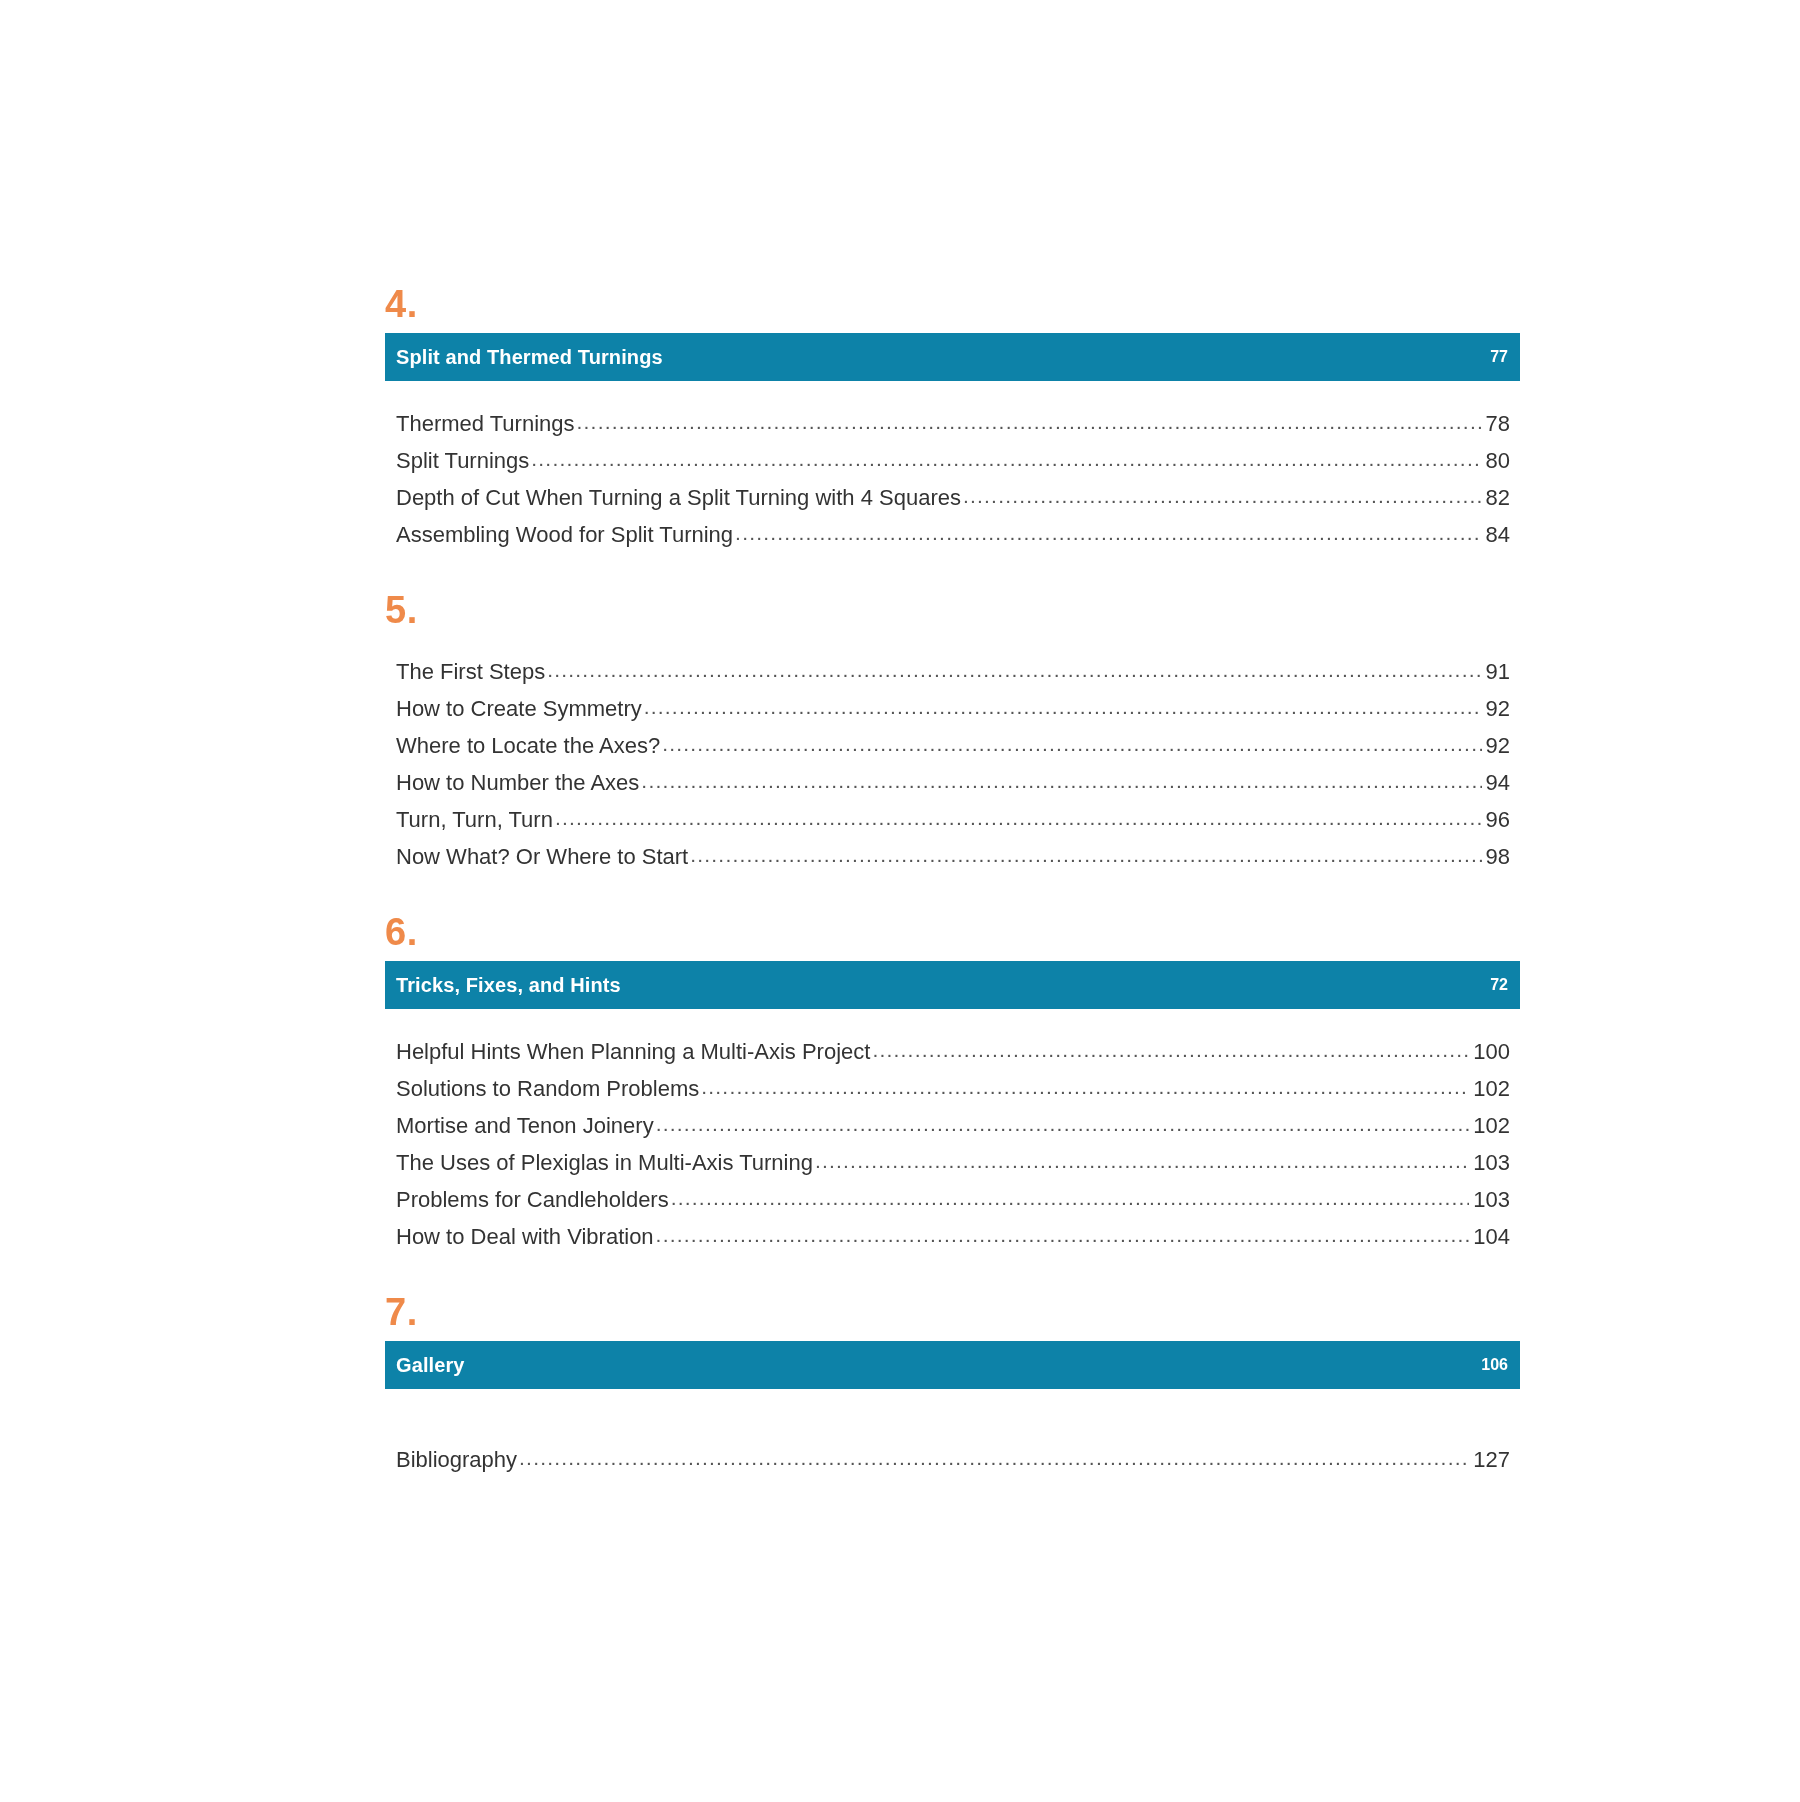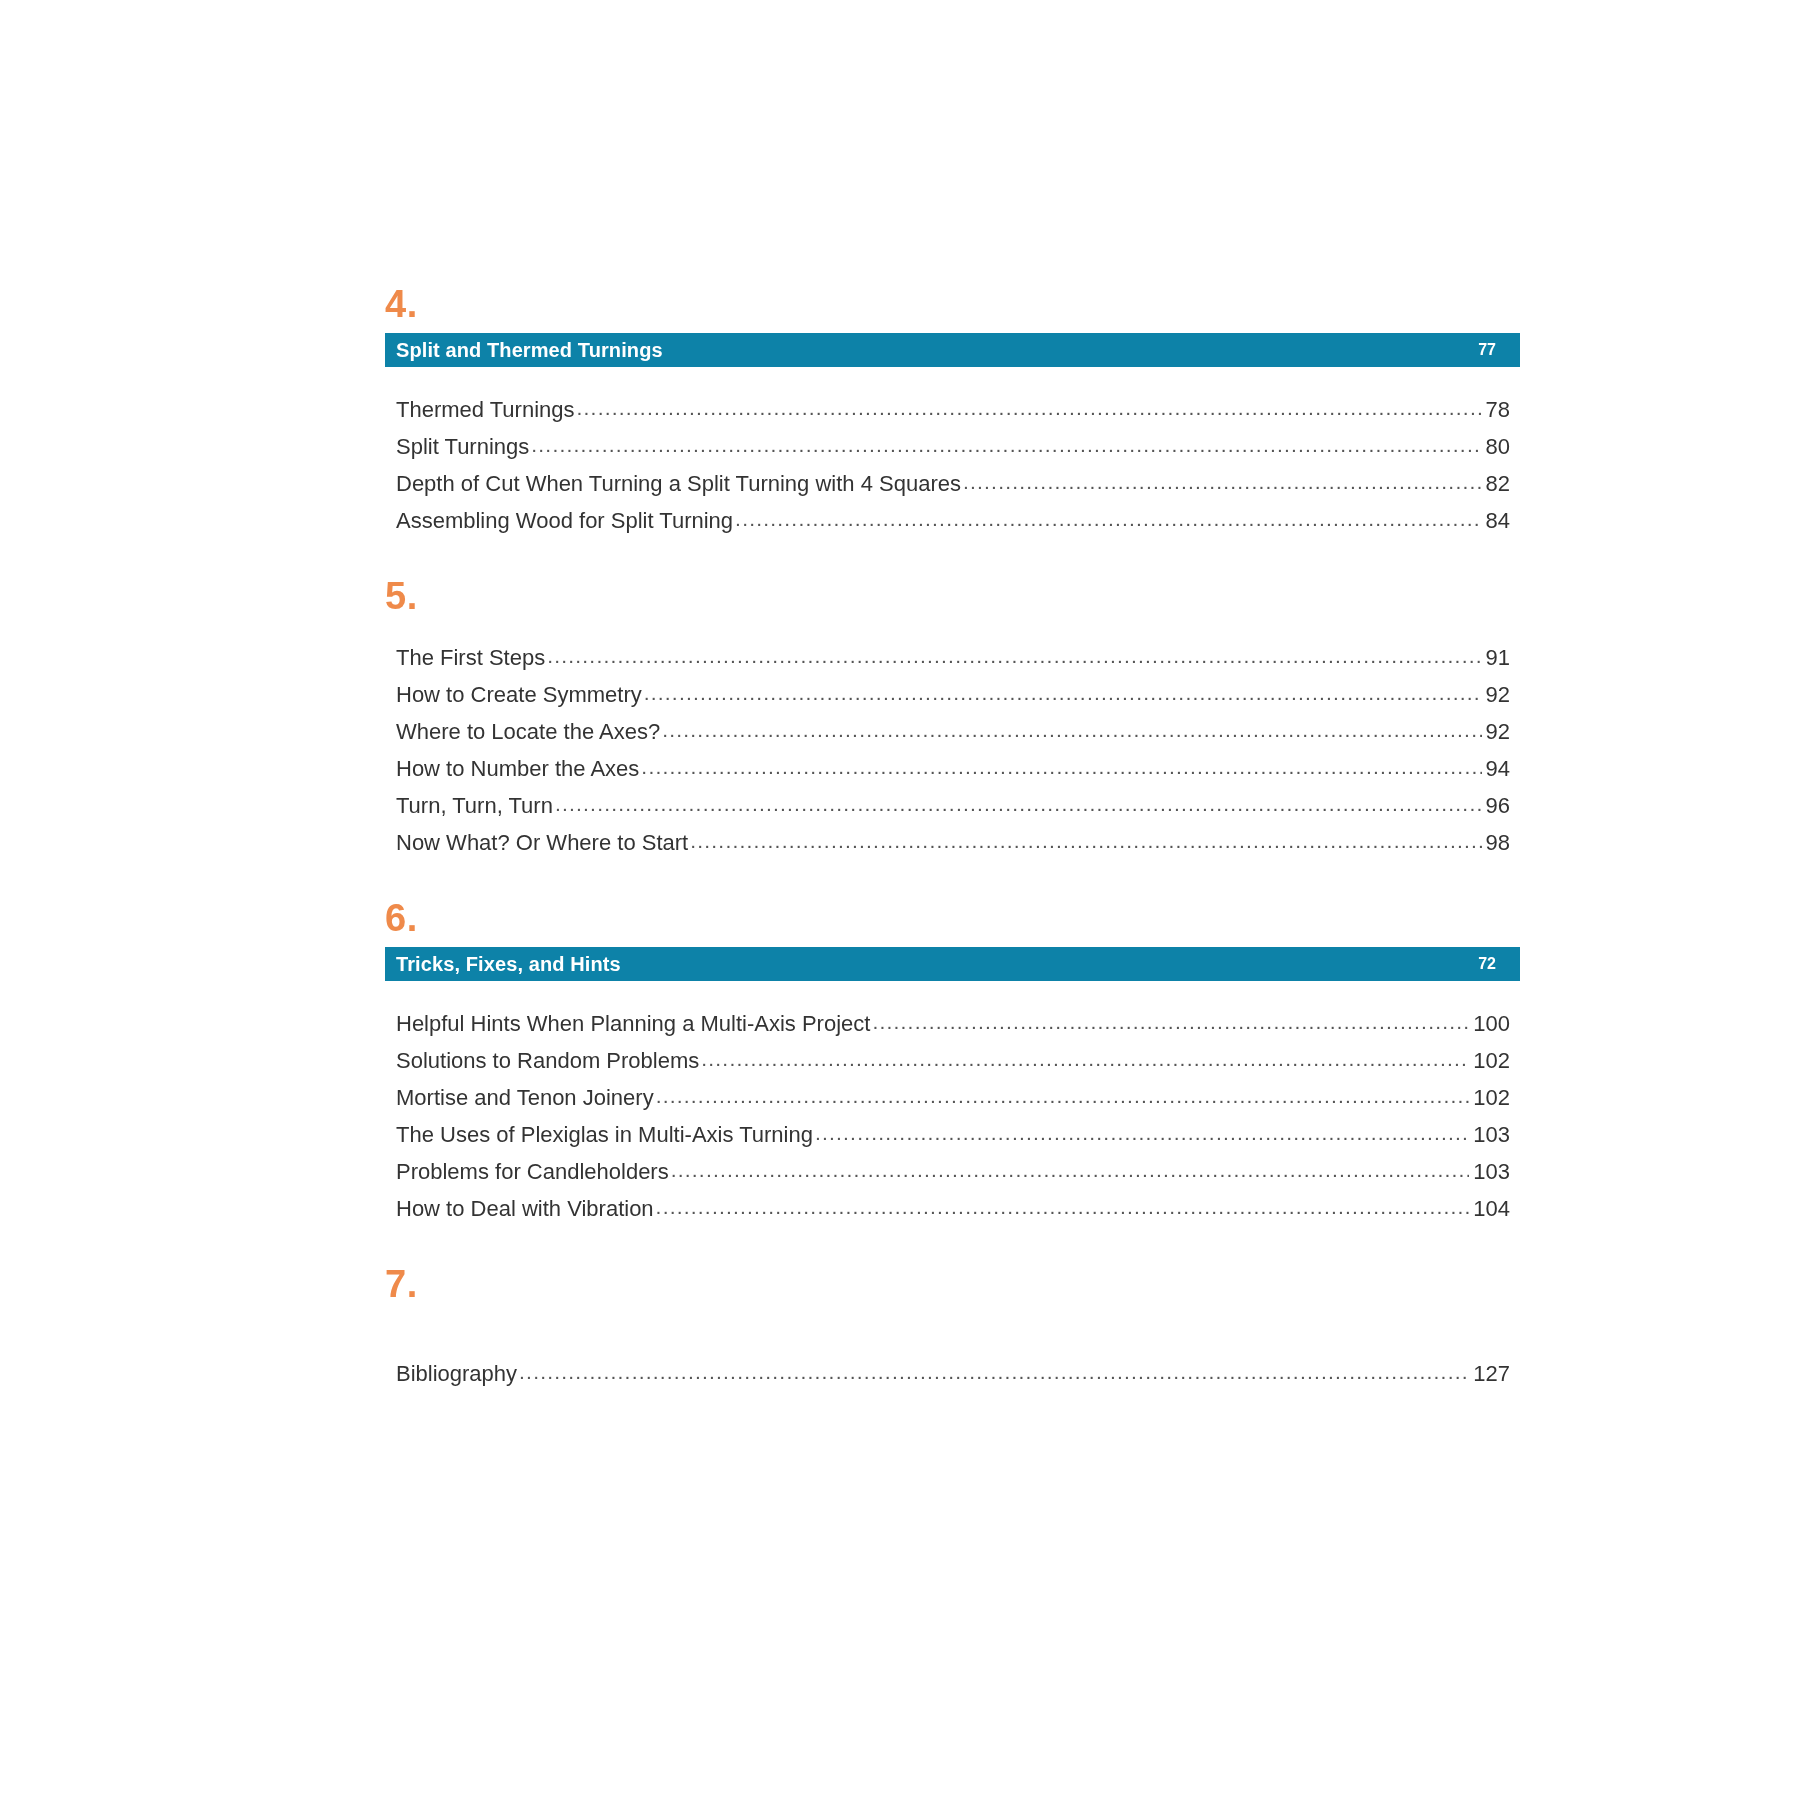--- a/index.html
+++ b/index.html
@@ -31,22 +31,22 @@
     line-height: 1;
     margin-bottom: 10px;
     letter-spacing: 0.5px;
   }
   .chapter-bar {
     background: #0d82a8;
     color: #ffffff;
     display: flex;
     align-items: center;
     justify-content: space-between;
-    height: 34px;
-    padding: 0 24px 0 11px;
+    height: 48px;
+    padding: 0 12px 0 11px;
     box-sizing: border-box;
   }
   .chapter-bar .title {
     font-size: 20px;
     font-weight: bold;
     letter-spacing: 0.1px;
   }
   .chapter-bar .pagenum {
     font-size: 16px;
     font-weight: bold;
@@ -199,20 +199,24 @@
         <span class="dots">..................................................................................................................................................................................................</span>
         <span class="epage">104</span>
       </div>
     </div>
   </div>
 
   <div class="gap-chapter"></div>
 
   <div class="chapter">
     <div class="chapter-number">7.</div>
+    <div class="chapter-bar">
+      <span class="title">Gallery</span>
+      <span class="pagenum">106</span>
+    </div>
   </div>
 
   <div class="biblio-wrap">
     <div class="entry">
       <span class="etitle">Bibliography</span>
       <span class="dots">..................................................................................................................................................................................................</span>
       <span class="epage">127</span>
     </div>
   </div>
 

